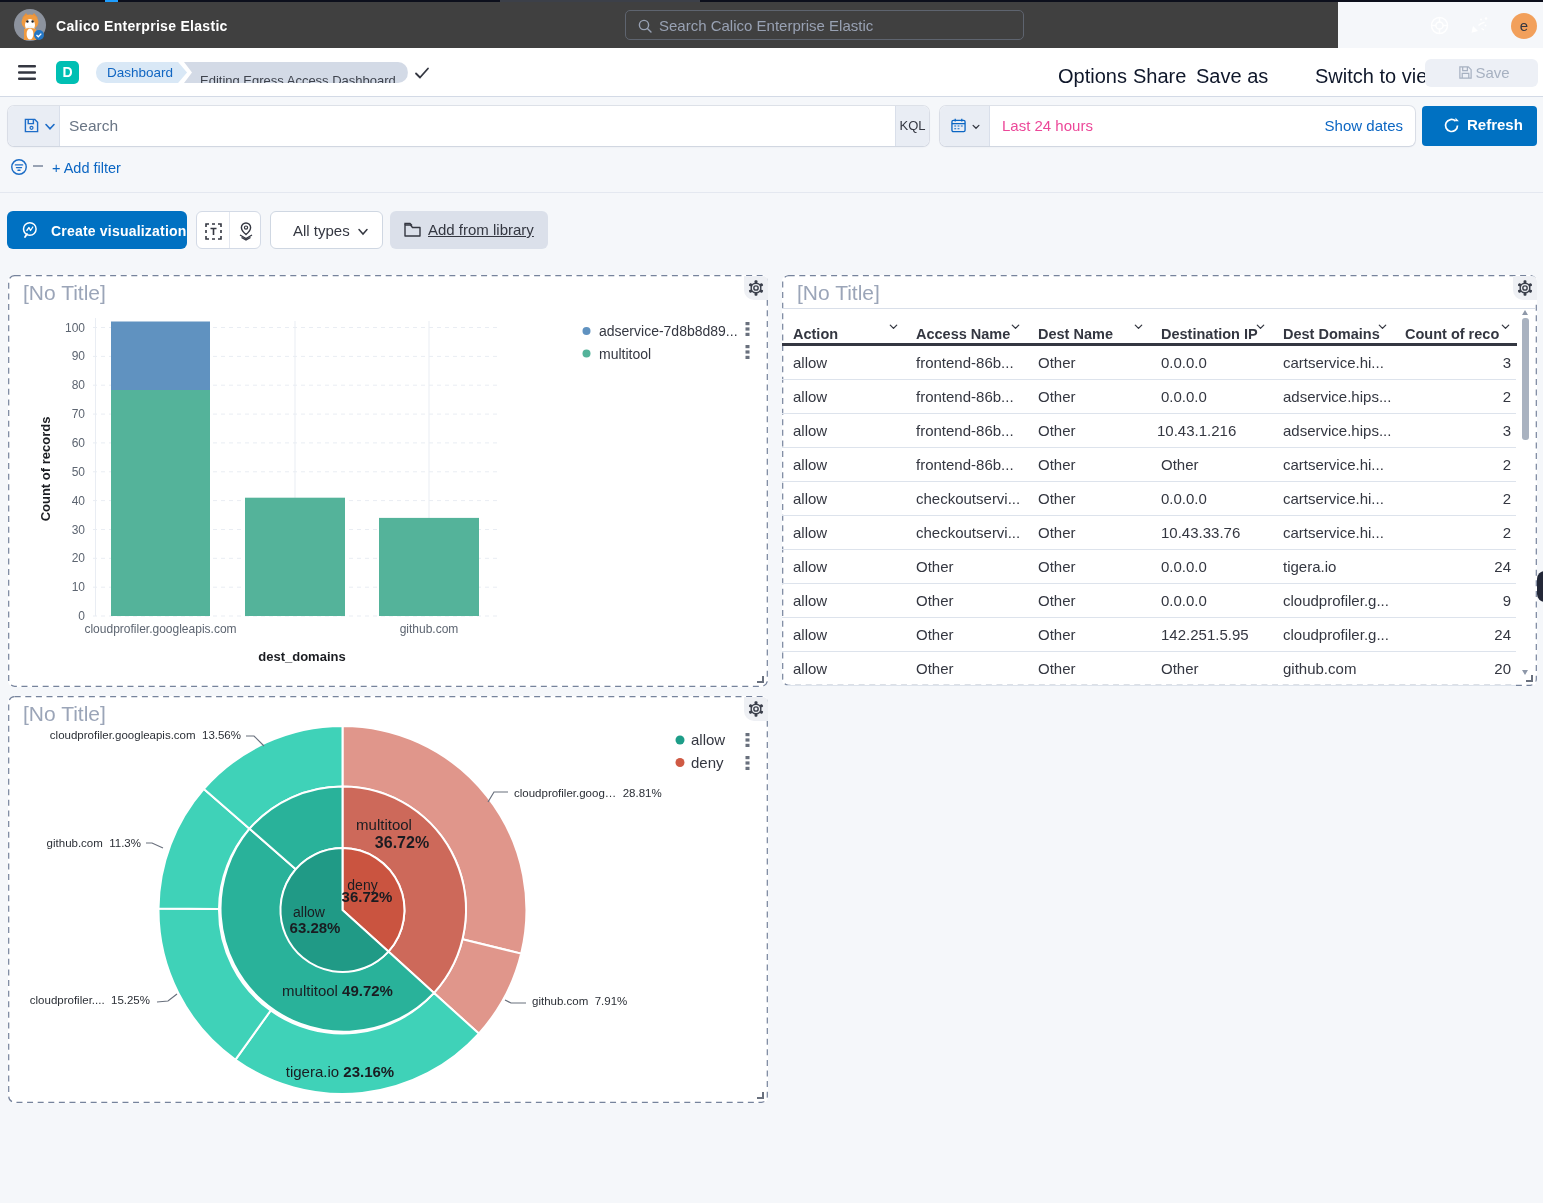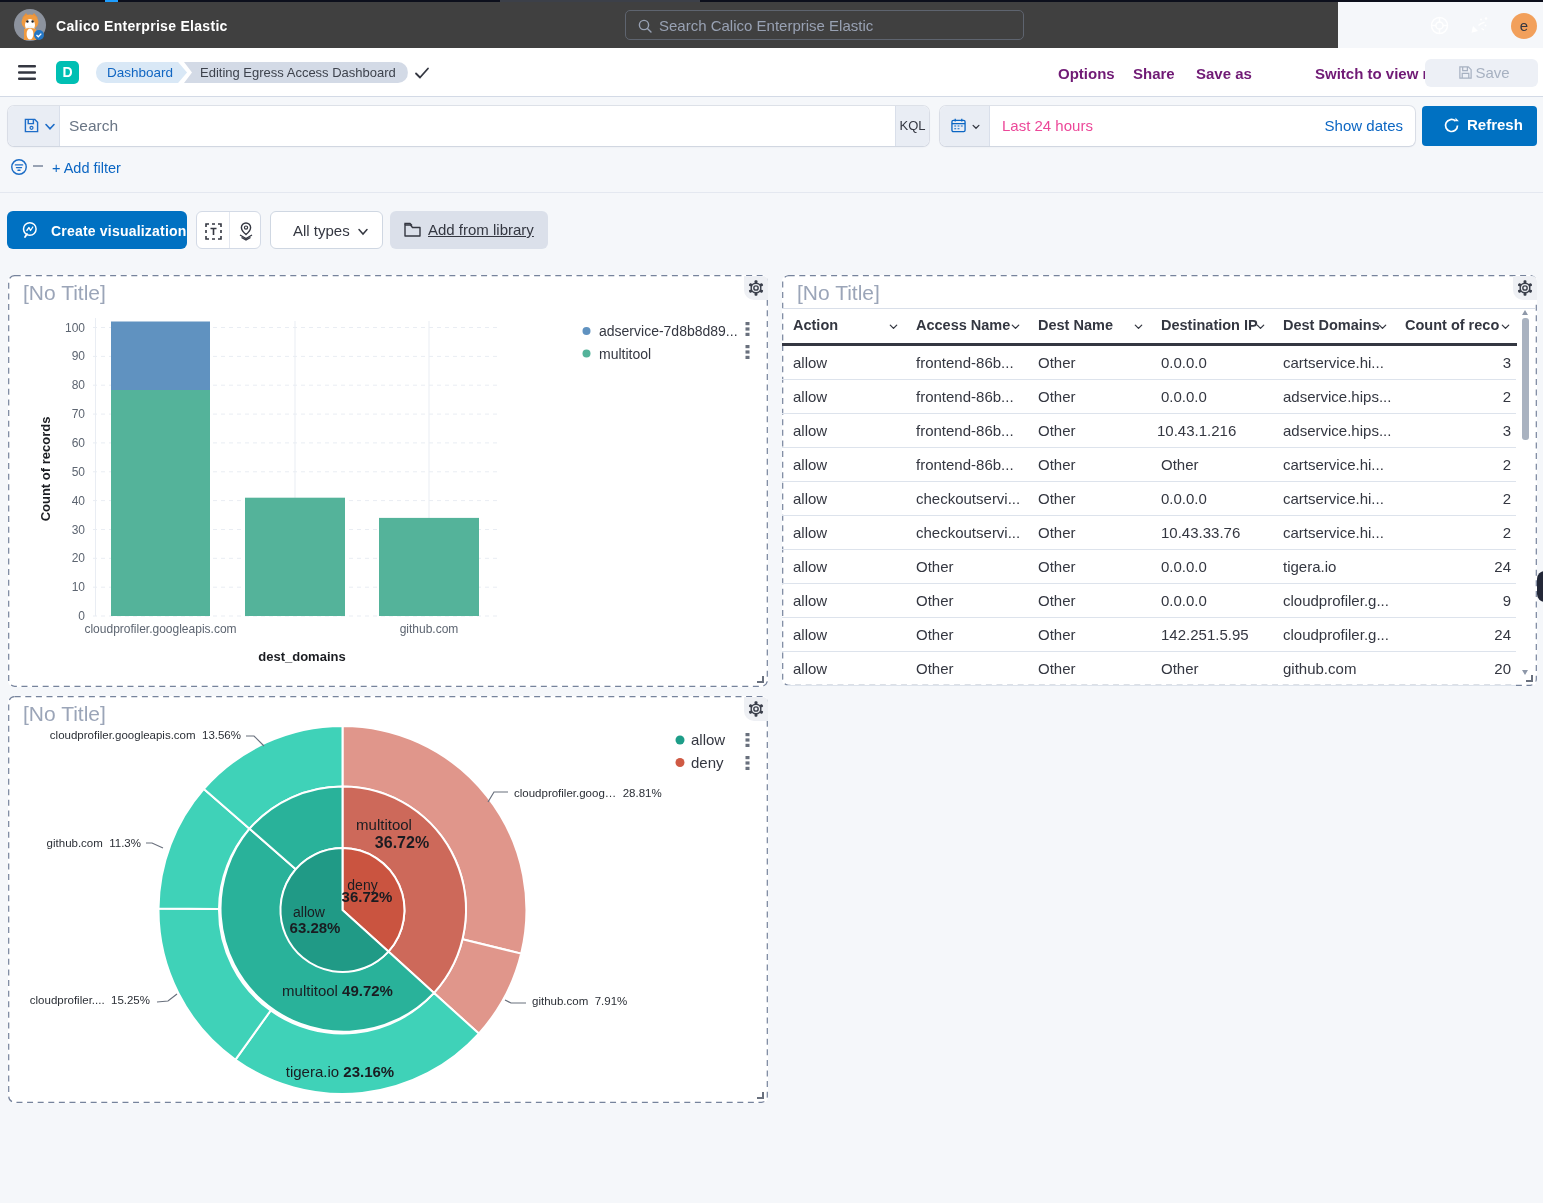--- a/index.html
+++ b/index.html
@@ -6,22 +6,22 @@
 .abs{position:absolute}
 
 #topstrip{position:absolute;left:0;top:0;width:1543px;height:2px;background:#0c0f1c}
 #hdr{position:absolute;left:0;top:2px;width:1338px;height:46px;background:#404040}
 #hdr .title{position:absolute;left:56px;top:16px;font-size:14px;font-weight:bold;color:#fff;letter-spacing:.3px}
 #hsearch{position:absolute;left:625px;top:8px;width:399px;height:30px;border:1px solid #5e646f;border-radius:5px}
 #hsearch span{position:absolute;left:33px;top:6px;font-size:15px;color:#98a1b3}
 
 #nav{position:absolute;left:0;top:48px;width:1543px;height:49px;background:#fff;border-bottom:1px solid #d3dae6}
 .crumb1{position:absolute;left:96px;top:14px;height:21px;line-height:21px;padding:0 14px 0 11px;background:#d9e8f6;color:#1166c2;font-size:13.5px;border-radius:10px 0 0 10px;clip-path:polygon(0 0,calc(100% - 9px) 0,100% 50%,calc(100% - 9px) 100%,0 100%)}
-.crumb2{position:absolute;left:184px;top:14px;height:21px;line-height:21px;padding:0 12px 0 16px;background:#d3dae6;color:#3e434d;font-size:13px;border-radius:0 10px 10px 0;clip-path:polygon(0 0,100% 0,100% 100%,0 100%,8px 50%)}
-.navlink{position:absolute;top:17px;font-size:15px;font-weight:700;color:#701a75}
+.crumb2{position:absolute;left:184px;top:14px;height:21px;line-height:21px;padding:8px 12px 0 16px;background:#d3dae6;color:#3e434d;font-size:13px;border-radius:0 10px 10px 0;clip-path:polygon(0 0,100% 0,100% 100%,0 100%,8px 50%)}
+.navlink{position:absolute;top:17px;font-size:20px;font-weight:400;color:#0f172a}
 #saveBtn{position:absolute;left:1425px;top:11px;width:113px;height:28px;background:#edf0f6;border-radius:6px;color:#a7b1c1;font-size:15px;font-weight:500;text-align:center;line-height:28px;padding-left:22px}
 
 #qinput{position:absolute;left:8px;top:106px;width:921px;height:40px;background:#fff;border-radius:6px;box-shadow:0 0 0 1px rgba(17,42,90,.10), 0 1px 2px rgba(17,42,90,.08)}
 #qprep{position:absolute;left:0;top:0;width:52px;height:40px;background:#e9edf4;border-radius:6px 0 0 6px;border-right:1px solid #d9dfea}
 #qinput .ph{position:absolute;left:61px;top:11px;font-size:15.5px;color:#697585}
 #kql{position:absolute;right:0;top:0;width:34px;height:40px;background:#e9edf4;border-radius:0 6px 6px 0;border-left:1px solid #d9dfea;font-size:13px;color:#343741;text-align:center;line-height:40px}
 #dctl{position:absolute;left:940px;top:106px;width:475px;height:40px;background:#fff;border-radius:6px;box-shadow:0 0 0 1px rgba(17,42,90,.10), 0 1px 2px rgba(17,42,90,.08)}
 #dprep{position:absolute;left:0;top:0;width:50px;height:40px;background:#e9edf4;border-radius:6px 0 0 6px;border-right:1px solid #d9dfea}
 #dctl .dtext{position:absolute;left:62px;top:11px;font-size:15px;color:#ec4899}
 #dctl .sdates{position:absolute;right:12px;top:11px;font-size:15px;font-weight:500;color:#0b66c3}
@@ -40,21 +40,21 @@
 #alltypes span{position:absolute;left:22px;top:10px;font-size:15px;color:#343741}
 #addlib{position:absolute;left:390px;top:211px;width:158px;height:38px;background:#dbe0ea;border-radius:6px}
 #addlib span{position:absolute;left:38px;top:10px;font-size:15px;font-weight:500;color:#343741;text-decoration:underline}
 
 .panel{position:absolute;background:#fff;border-radius:6px}
 .pb{position:absolute;left:0;top:0}
 .notitle{position:absolute;left:15px;top:6px;font-size:21px;color:#9ba5b8}
 .gearbg{position:absolute;right:0;top:1px;width:24px;height:24px;background:#eef0f4;border-radius:0 5px 0 10px}
 .rsz{position:absolute;right:4px;bottom:4px;width:7px;height:7px;border-right:2px solid #69707d;border-bottom:2px solid #69707d}
 
-.th{position:absolute;top:0;height:35px;line-height:35px;font-weight:bold;font-size:14.5px;padding-left:11px;overflow:hidden;white-space:nowrap}
+.th{position:absolute;top:9px;height:35px;line-height:35px;font-weight:bold;font-size:14.5px;padding-left:11px;overflow:hidden;white-space:nowrap}
 .tr{position:absolute;left:0;width:734px;height:34.1px;border-bottom:1px solid #dde3ec}
 .td{position:absolute;top:0;height:34px;line-height:34px;font-size:15px;padding-left:11px;white-space:nowrap;overflow:hidden}
 .td.num{text-align:right;padding-left:0;padding-right:6px}
 </style></head><body>
 <div id="topstrip"></div>
 <div style="position:absolute;left:105px;top:0;width:13px;height:2px;background:#1e9eff"></div>
 <div style="position:absolute;left:500px;top:0;width:200px;height:2px;background:#3c4049"></div>
 <div id="hdr">
   <svg class="abs" style="left:14px;top:7px" width="32" height="32" viewBox="0 0 32 32">
     <circle cx="16" cy="16" r="16" fill="#8d939e"></circle>

